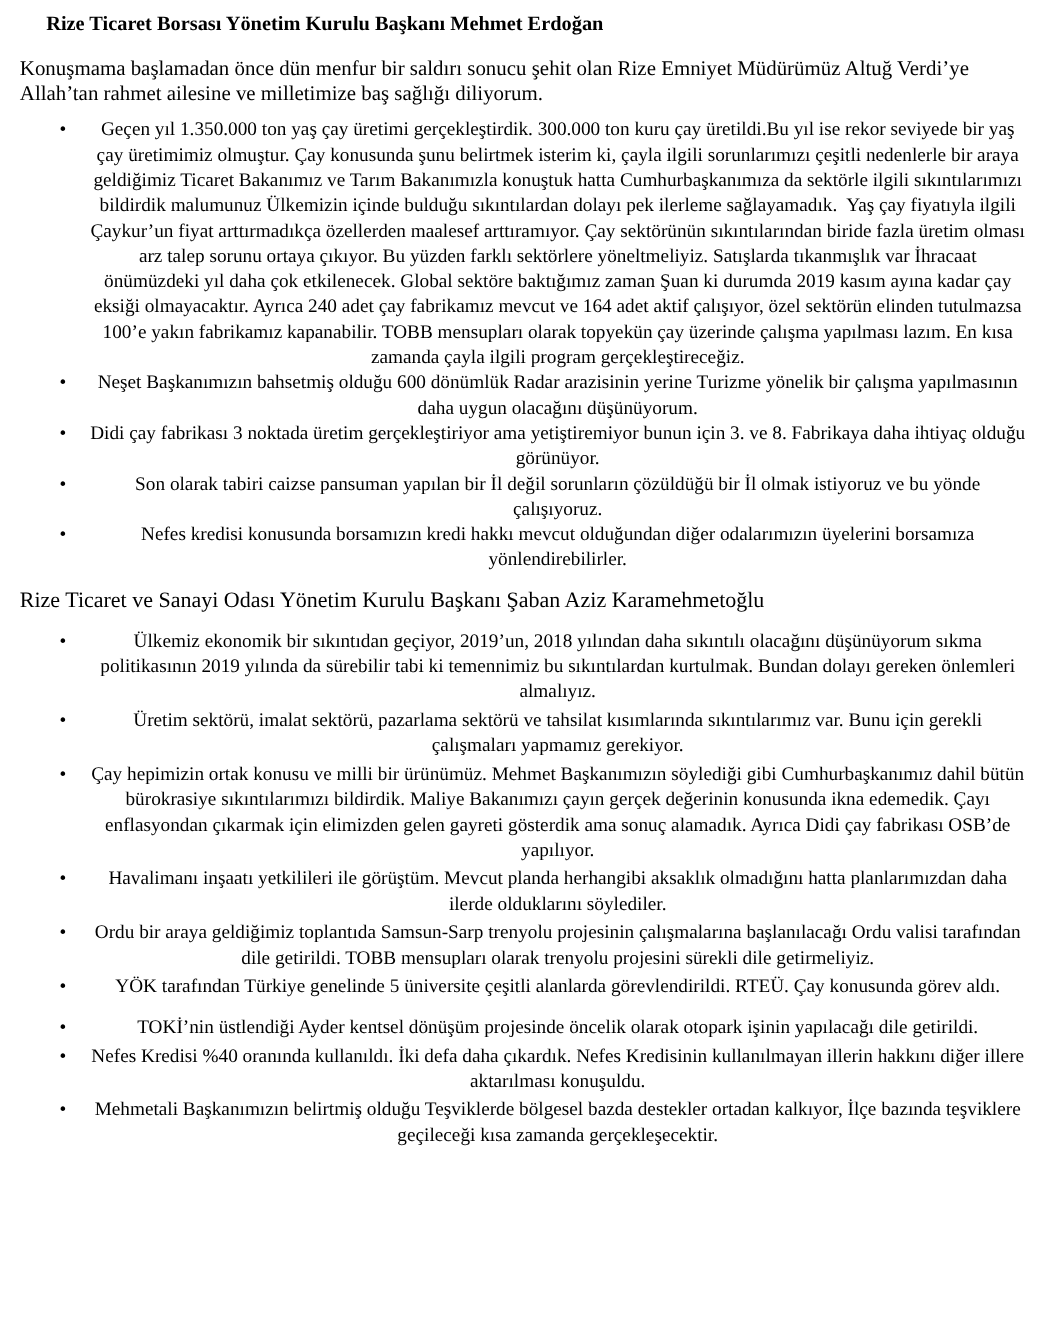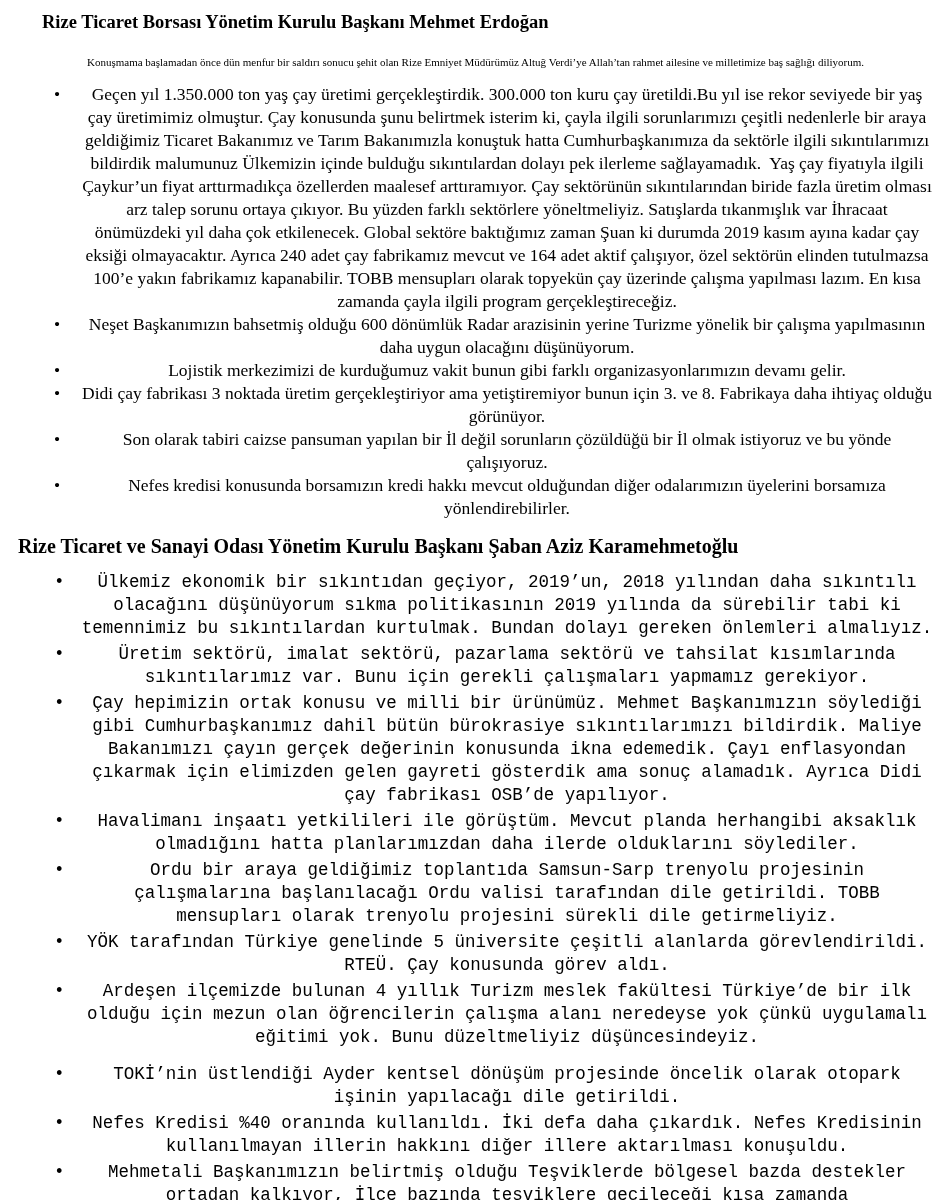--- a/index.html
+++ b/index.html
@@ -23,30 +23,29 @@
   .heading-1 {
     font-size: 18.5px;
     line-height: 24px;
     font-weight: bold;
     margin: 4px 0 0 24px;
     white-space: pre-wrap;
   }
   .heading-2 {
     font-size: 20px;
     line-height: 26px;
-    font-weight: bold;
+    font-weight: normal;
     margin: 13px 0 0 0;
     white-space: pre-wrap;
   }
   .intro {
-    font-size: 11px;
+    font-size: 19px;
     line-height: 23px;
     margin: 17px 0 0 0;
     white-space: pre-wrap;
-    text-align: center;
   }
   ul.bullet-list {
     list-style: none;
     margin: 9px 0 0 0;
     padding: 0;
     text-align: center;
   }
   ul.bullet-list li {
     position: relative;
     padding-left: 63px;
@@ -60,52 +59,49 @@
     left: 36px;
     top: 0;
     font-size: 17.5px;
     line-height: 23px;
   }
   ul.list-2 {
     margin-top: 12px;
   }
   ul.list-2 li {
     margin-top: 3px;
-    font-family: Liberation Mono, monospace;
   }
   ul.list-2 li.gap-before {
     margin-top: 14px;
   }
 </style>
 </head>
 <body>
 
 <div class="page">
 
   <div class="heading-1">Rize Ticaret Borsası Yönetim Kurulu Başkanı Mehmet Erdoğan</div>
 
   <p class="intro">Konuşmama başlamadan önce dün menfur bir saldırı sonucu şehit olan Rize Emniyet Müdürümüz Altuğ Verdi’ye Allah’tan rahmet ailesine ve milletimize baş sağlığı diliyorum.</p>
 
   <ul class="bullet-list list-1">
     <li>Geçen yıl 1.350.000 ton yaş çay üretimi gerçekleştirdik. 300.000 ton kuru çay üretildi.Bu yıl ise rekor seviyede bir yaş çay üretimimiz olmuştur. Çay konusunda şunu belirtmek isterim ki, çayla ilgili sorunlarımızı çeşitli nedenlerle bir araya geldiğimiz Ticaret Bakanımız ve Tarım Bakanımızla konuştuk hatta Cumhurbaşkanımıza da sektörle ilgili sıkıntılarımızı bildirdik malumunuz Ülkemizin içinde bulduğu sıkıntılardan dolayı pek ilerleme sağlayamadık.  Yaş çay fiyatıyla ilgili Çaykur’un fiyat arttırmadıkça özellerden maalesef arttıramıyor. Çay sektörünün sıkıntılarından biride fazla üretim olması arz talep sorunu ortaya çıkıyor. Bu yüzden farklı sektörlere yöneltmeliyiz. Satışlarda tıkanmışlık var İhracaat önümüzdeki yıl daha çok etkilenecek. Global sektöre baktığımız zaman Şuan ki durumda 2019 kasım ayına kadar çay eksiği olmayacaktır. Ayrıca 240 adet çay fabrikamız mevcut ve 164 adet aktif çalışıyor, özel sektörün elinden tutulmazsa 100’e yakın fabrikamız kapanabilir. TOBB mensupları olarak topyekün çay üzerinde çalışma yapılması lazım. En kısa zamanda çayla ilgili program gerçekleştireceğiz.</li>
     <li>Neşet Başkanımızın bahsetmiş olduğu 600 dönümlük Radar arazisinin yerine Turizme yönelik bir çalışma yapılmasının daha uygun olacağını düşünüyorum.</li>
-    <li>Lojistik merkezimizi de kurduğumuz vakit bunun gibi farklı organizasyonlarımızın devamı gelir.</li>
     <li>Didi çay fabrikası 3 noktada üretim gerçekleştiriyor ama yetiştiremiyor bunun için 3. ve 8. Fabrikaya daha ihtiyaç olduğu görünüyor.</li>
     <li>Son olarak tabiri caizse pansuman yapılan bir İl değil sorunların çözüldüğü bir İl olmak istiyoruz ve bu yönde çalışıyoruz.</li>
     <li>Nefes kredisi konusunda borsamızın kredi hakkı mevcut olduğundan diğer odalarımızın üyelerini borsamıza yönlendirebilirler.</li>
   </ul>
 
   <div class="heading-2">Rize Ticaret ve Sanayi Odası Yönetim Kurulu Başkanı Şaban Aziz Karamehmetoğlu</div>
 
   <ul class="bullet-list list-2">
     <li>Ülkemiz ekonomik bir sıkıntıdan geçiyor, 2019’un, 2018 yılından daha sıkıntılı olacağını düşünüyorum sıkma politikasının 2019 yılında da sürebilir tabi ki temennimiz bu sıkıntılardan kurtulmak. Bundan dolayı gereken önlemleri almalıyız.</li>
     <li>Üretim sektörü, imalat sektörü, pazarlama sektörü ve tahsilat kısımlarında sıkıntılarımız var. Bunu için gerekli çalışmaları yapmamız gerekiyor.</li>
     <li>Çay hepimizin ortak konusu ve milli bir ürünümüz. Mehmet Başkanımızın söylediği gibi Cumhurbaşkanımız dahil bütün bürokrasiye sıkıntılarımızı bildirdik. Maliye Bakanımızı çayın gerçek değerinin konusunda ikna edemedik. Çayı enflasyondan çıkarmak için elimizden gelen gayreti gösterdik ama sonuç alamadık. Ayrıca Didi çay fabrikası OSB’de yapılıyor.</li>
     <li>Havalimanı inşaatı yetkilileri ile görüştüm. Mevcut planda herhangibi aksaklık olmadığını hatta planlarımızdan daha ilerde olduklarını söylediler.</li>
     <li>Ordu bir araya geldiğimiz toplantıda Samsun-Sarp trenyolu projesinin çalışmalarına başlanılacağı Ordu valisi tarafından dile getirildi. TOBB mensupları olarak trenyolu projesini sürekli dile getirmeliyiz.</li>
     <li>YÖK tarafından Türkiye genelinde 5 üniversite çeşitli alanlarda görevlendirildi. RTEÜ. Çay konusunda görev aldı.</li>
-    <li>Ardeşen ilçemizde bulunan 4 yıllık Turizm meslek fakültesi Türkiye’de bir ilk olduğu için mezun olan öğrencilerin çalışma alanı neredeyse yok çünkü uygulamalı eğitimi yok. Bunu düzeltmeliyiz düşüncesindeyiz.</li>
     <li class="gap-before">TOKİ’nin üstlendiği Ayder kentsel dönüşüm projesinde öncelik olarak otopark işinin yapılacağı dile getirildi.</li>
     <li>Nefes Kredisi %40 oranında kullanıldı. İki defa daha çıkardık. Nefes Kredisinin kullanılmayan illerin hakkını diğer illere aktarılması konuşuldu.</li>
     <li>Mehmetali Başkanımızın belirtmiş olduğu Teşviklerde bölgesel bazda destekler ortadan kalkıyor, İlçe bazında teşviklere geçileceği kısa zamanda gerçekleşecektir.</li>
   </ul>
 
 </div>
 
 </body></html>

